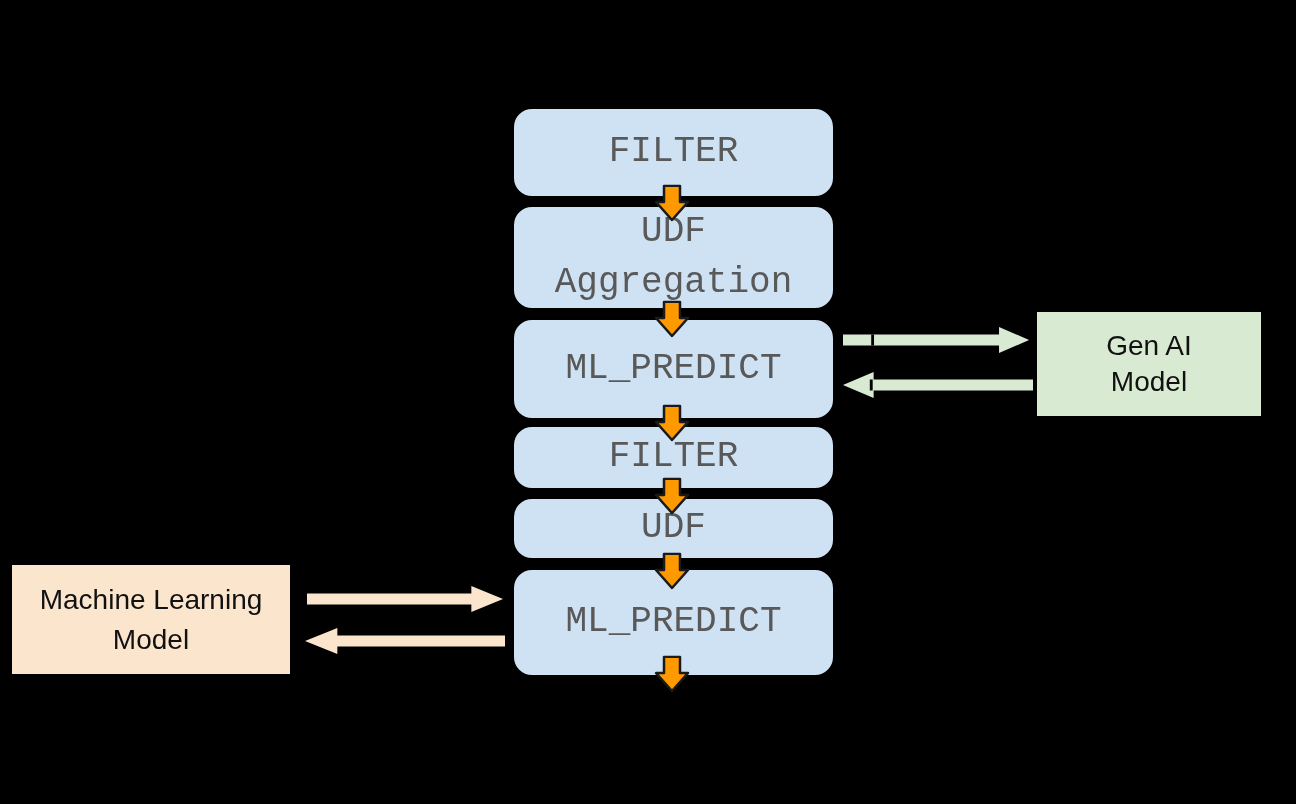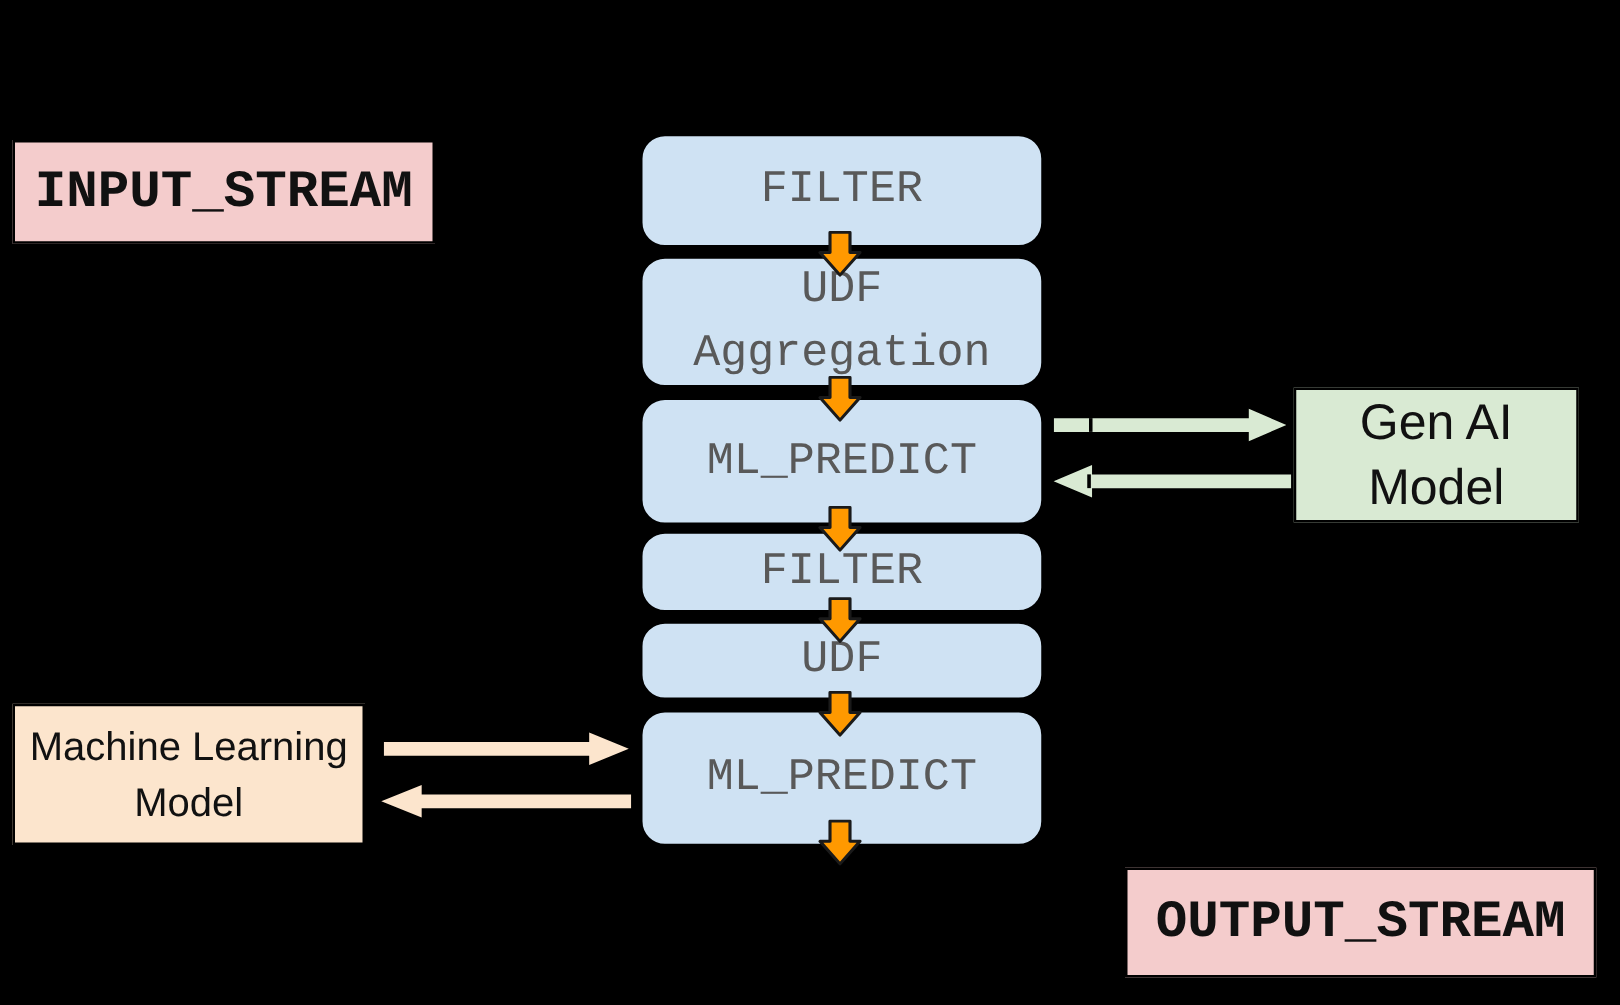--- a/index.html
+++ b/index.html
@@ -22,37 +22,34 @@
     left:512px;width:323px;
     background:var(--pipeline-fill,#cfe2f3);
     border-radius:20px;
     font-family:"Liberation Mono","DejaVu Sans Mono",monospace;
     font-size:36px;color:var(--pipeline-text,#595959);
     line-height:1.4;
     justify-content:center;
   }
   .mlbox{
     background:var(--mlmodel-fill,#fce5cd);
-    font-size:32px;color:var(--model-text,#111);line-height:1.4;
+    font-size:28px;color:var(--model-text,#111);line-height:1.4;
   }
   .genbox{
     background:var(--genai-fill,#d9ead3);
-    font-size:40px;color:var(--model-text,#111);line-height:1.3;
+    font-size:28px;color:var(--model-text,#111);line-height:1.3;
   }
   .arrow{position:absolute;z-index:5;}
   .arrow svg{display:block;}
 </style>
 </head>
 <body>
 
 <div class="canvas">
 
-  <div class="box stream" style="left:10px;top:112px;width:338px;height:83px;">
-    <span class="label">INPUT_STREAM</span>
-  </div>
 
   <div class="box pbox" style="top:107px;height:91px;">
     <span class="label">FILTER</span>
   </div>
   <div class="box pbox" style="top:205px;height:105px;">
     <span class="label">UDF
 Aggregation</span>
   </div>
   <div class="box pbox" style="top:318px;height:102px;">
     <span class="label">ML_PREDICT</span>
@@ -123,17 +120,14 @@
     <svg width="198" height="30" viewBox="0 0 200 30" preserveAspectRatio="none">
       <path d="M0 9.5 H166 V2 L198 15 L166 28 V20.5 H0 Z" fill="var(--mlmodel-fill)"></path>
     </svg>
   </div>
   <div class="arrow" style="left:303px;top:626px;">
     <svg width="202" height="30" viewBox="0 0 200 30" preserveAspectRatio="none">
       <path d="M200 9.5 H34 V2 L2 15 L34 28 V20.5 H200 Z" fill="var(--mlmodel-fill)"></path>
     </svg>
   </div>
 
-  <div class="box stream" style="left:900px;top:694px;width:377px;height:88px;">
-    <span class="label">OUTPUT_STREAM</span>
-  </div>
 
 </div>
 
 </body></html>

